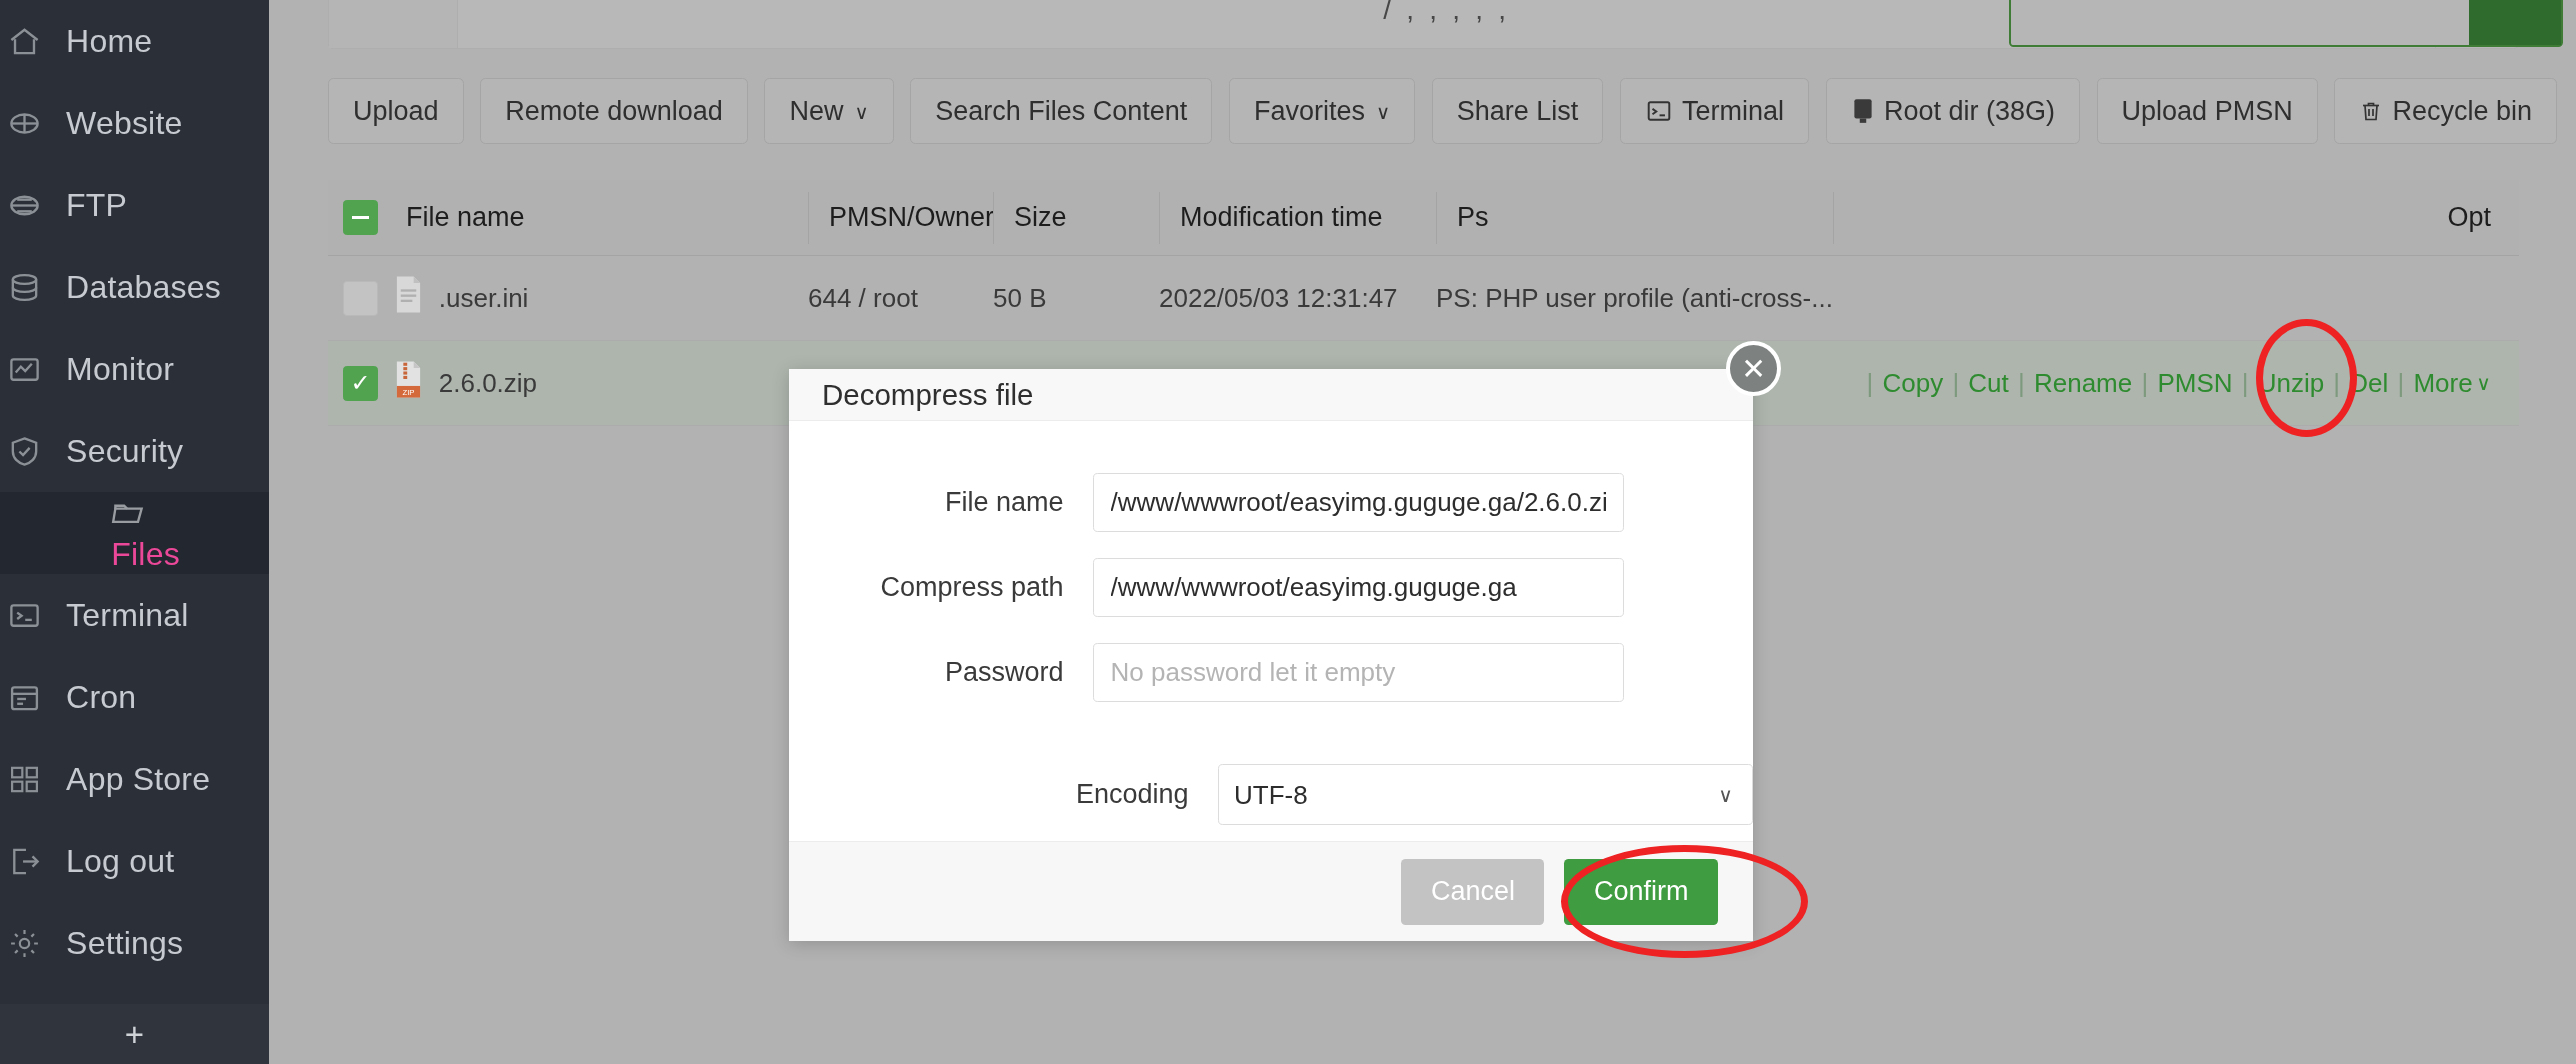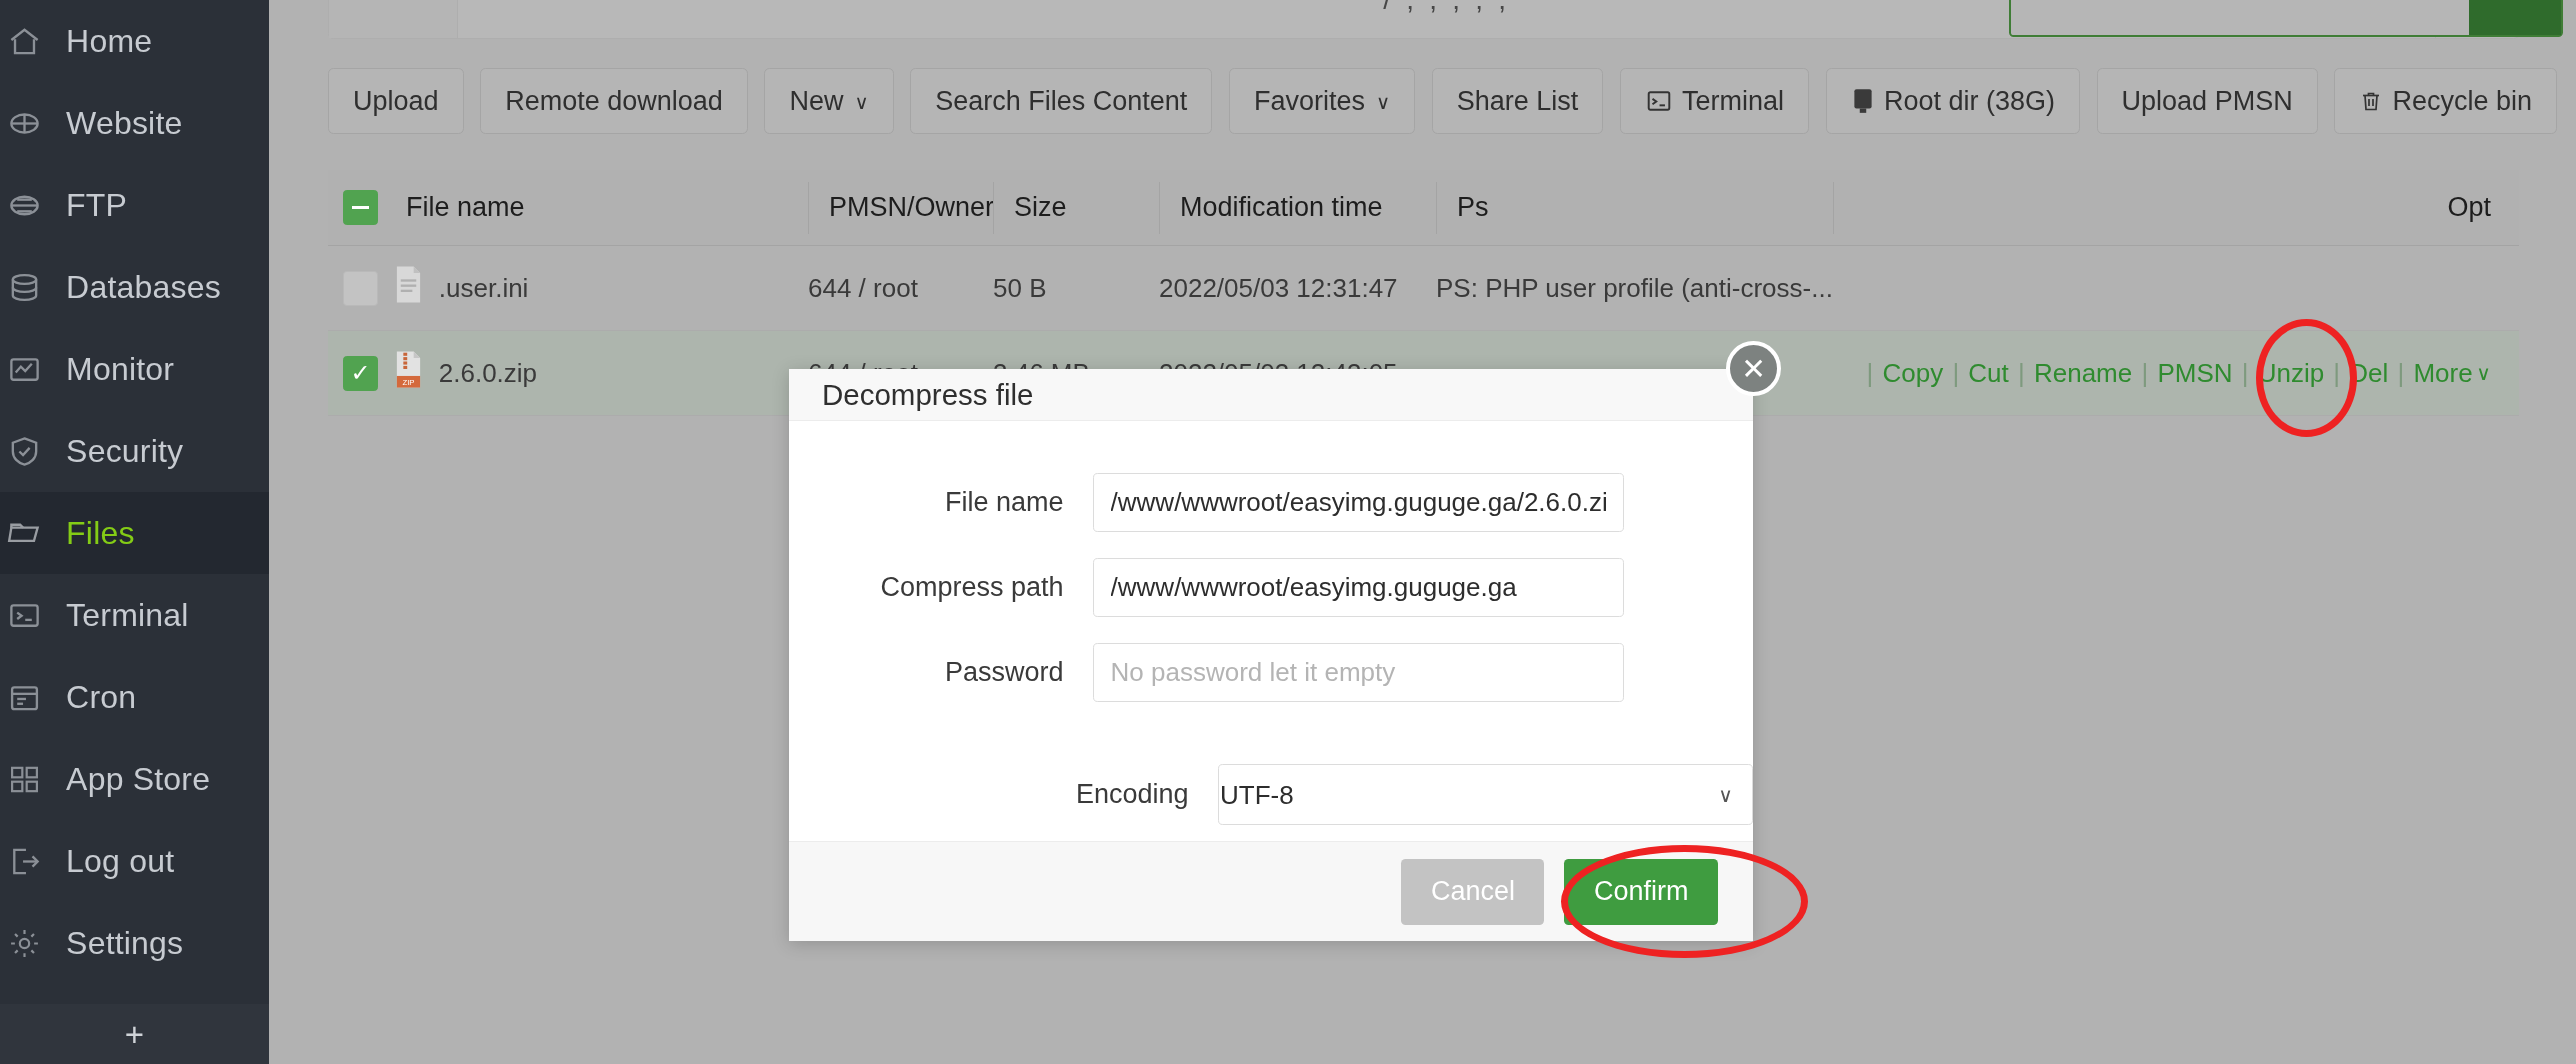--- a/index.html
+++ b/index.html
@@ -33,21 +33,22 @@
     height: 82px;
     display: flex;
     align-items: center;
     padding-left: 16.6px;
     color: #c7cbd1;
     font-size: 32px;
     letter-spacing: 0.2px;
   }
   .side-item.active {
     background: #232830;
-    color: #84cc16;
+    color: #ec4899;
+    flex-direction: column;
   }
   .side-ico {
     width: 55px;
     min-width: 55px;
     height: 44px;
     display: flex;
     align-items: center;
     justify-content: flex-start;
     margin-left: -11px;
     opacity: .62;
@@ -65,21 +66,21 @@
     align-items: center;
     justify-content: center;
     color: #cfd3d8;
     font-size: 33px;
     line-height: 1;
   }
 
   
   #main {
     position: absolute;
-    left: 269px; top: 2px;
+    left: 269px; top: 12px;
     width: 2307px;
     height: 1021px;
   }
 
   
   #topbar-cut {
     position: absolute;
     left: 59px; top: -37px;
     width: 2191px;
     height: 74px;
@@ -286,21 +287,21 @@
     outline: none;
   }
   .finput::placeholder { color: #b4b4b4; }
   .frow.encoding { margin-top: 62px; justify-content: flex-end; }
   .fselect-wrap { position: relative; width: 535px; }
   .fselect {
     width: 535px;
     height: 61px;
     border: 1.8px solid #dcdcdc;
     border-radius: 4.6px;
-    padding: 0 1px;
+    padding: 0 15px;
     font-family: "Liberation Sans", sans-serif;
     font-size: 26px;
     color: #2d2d2d;
     background: #fff;
     outline: none;
     appearance: none;
     -webkit-appearance: none;
   }
   .fselect-caret {
     position: absolute;

